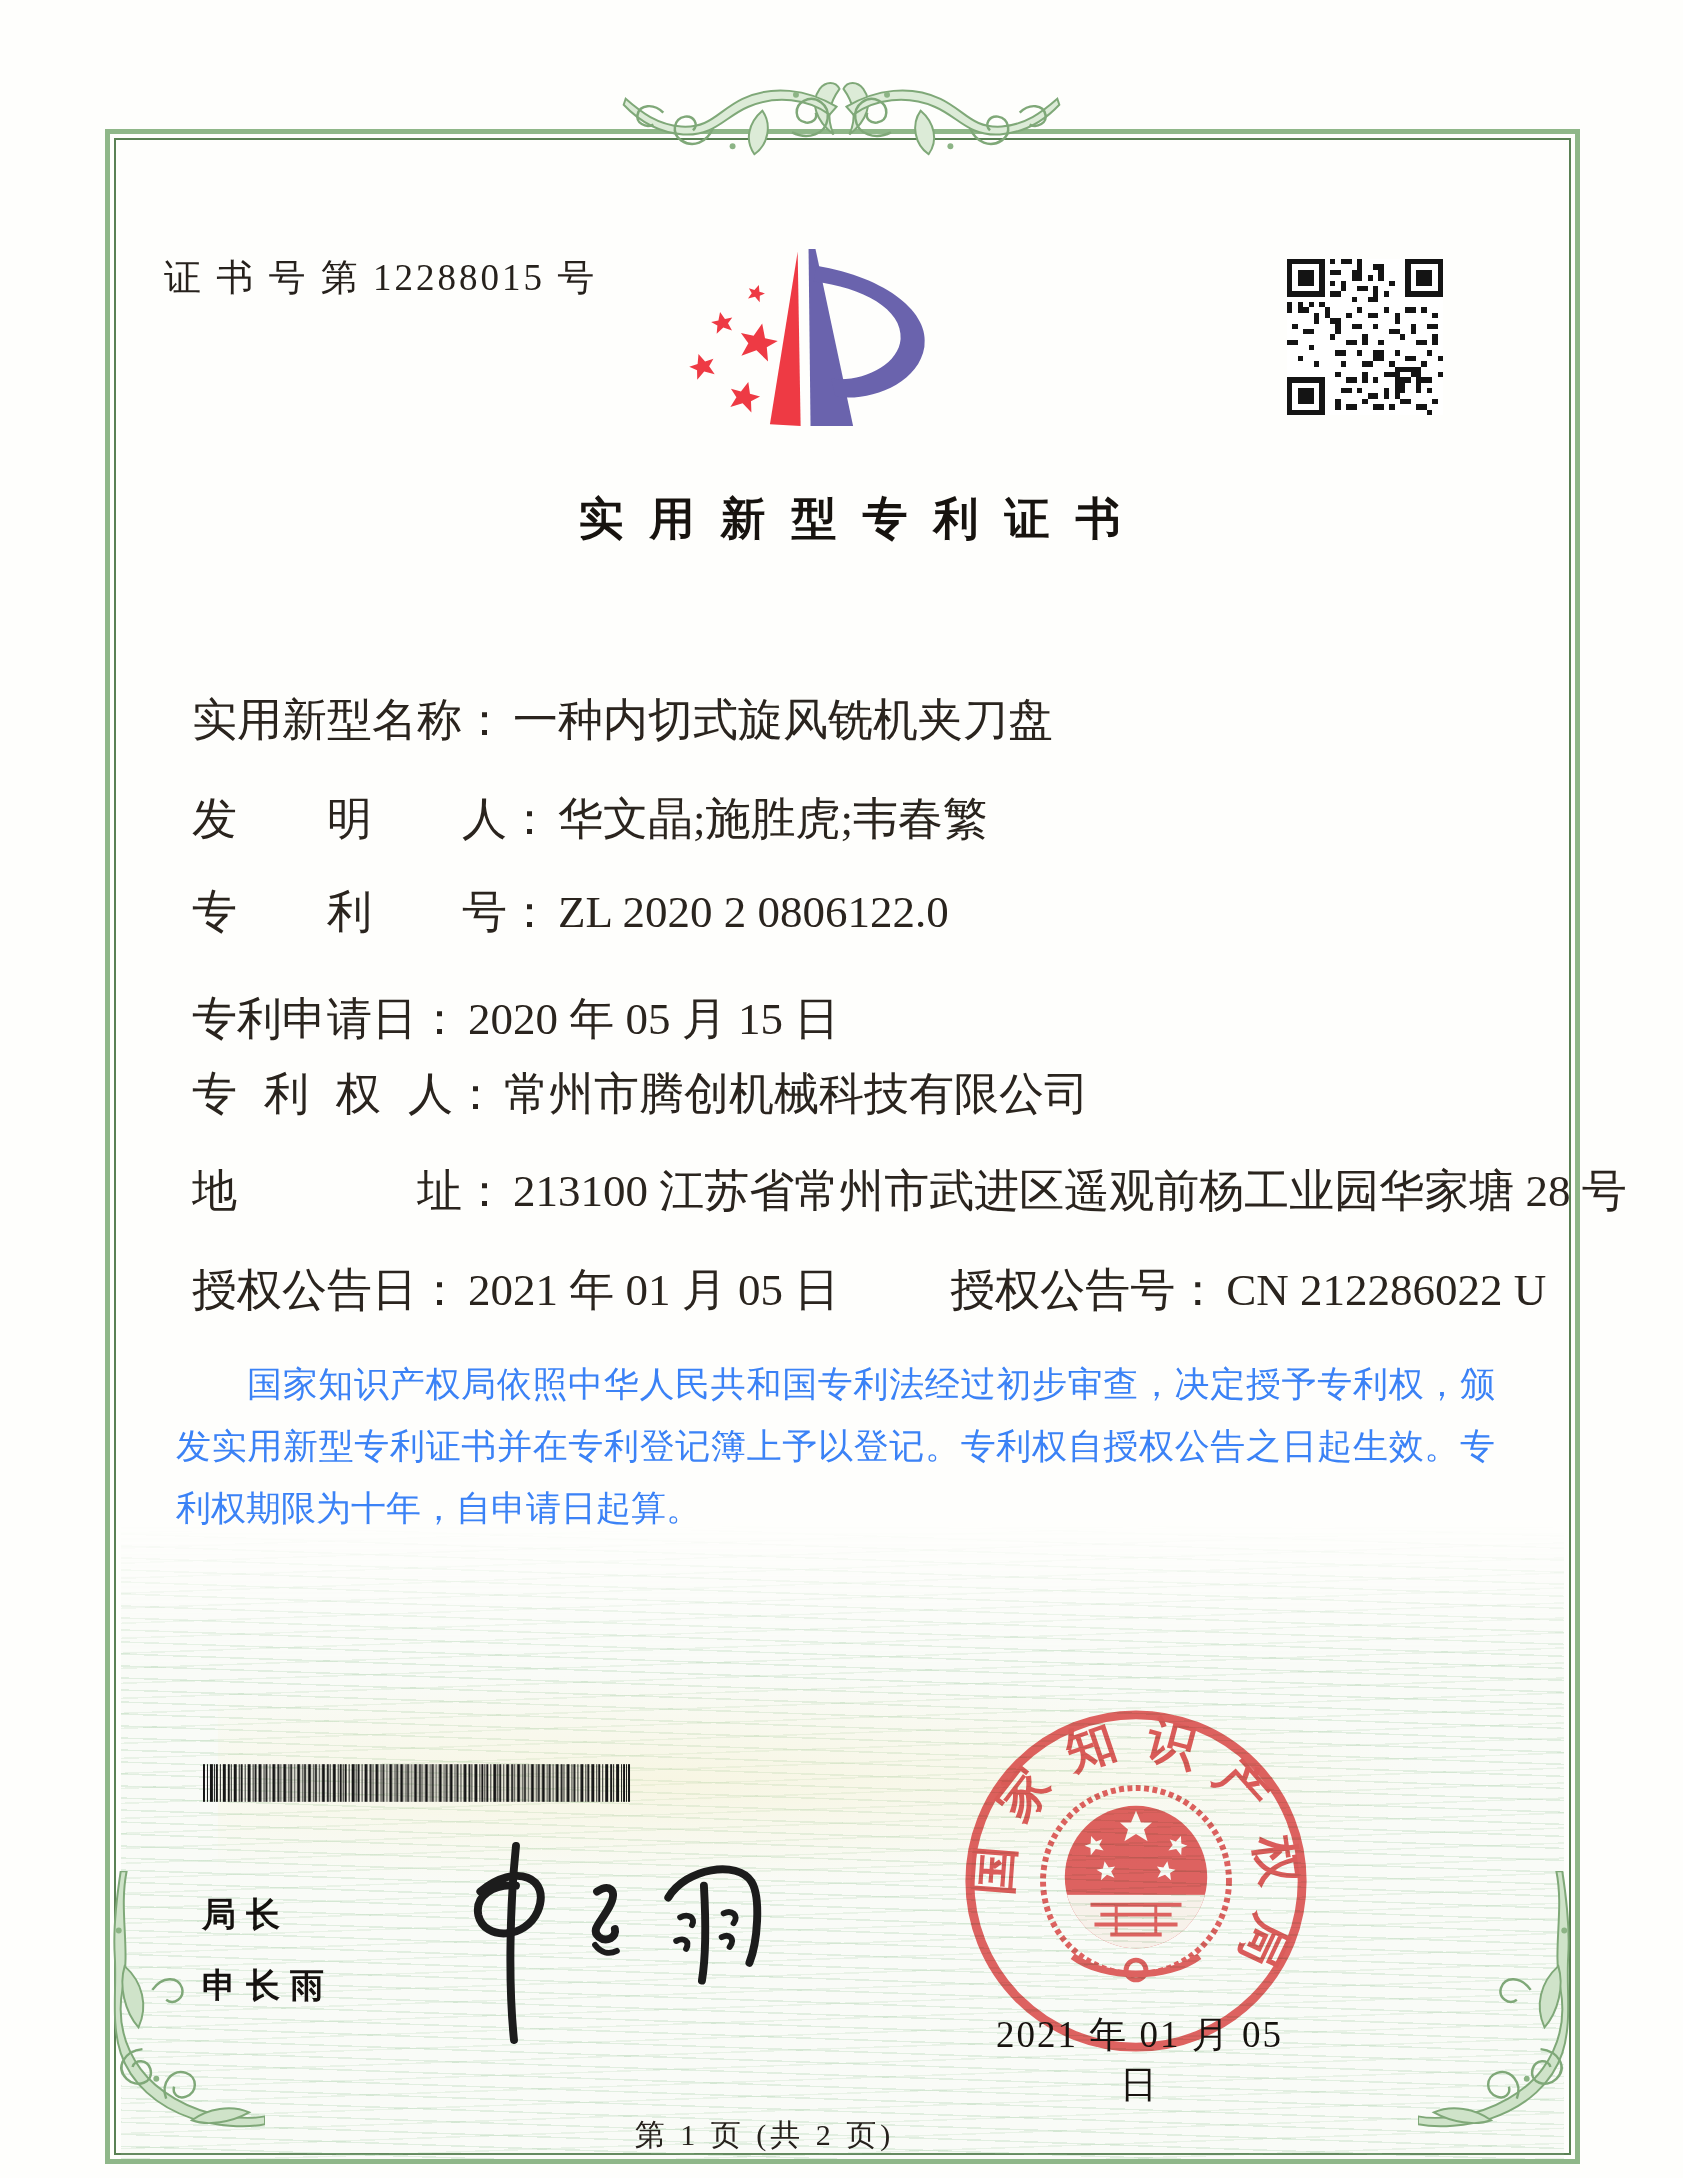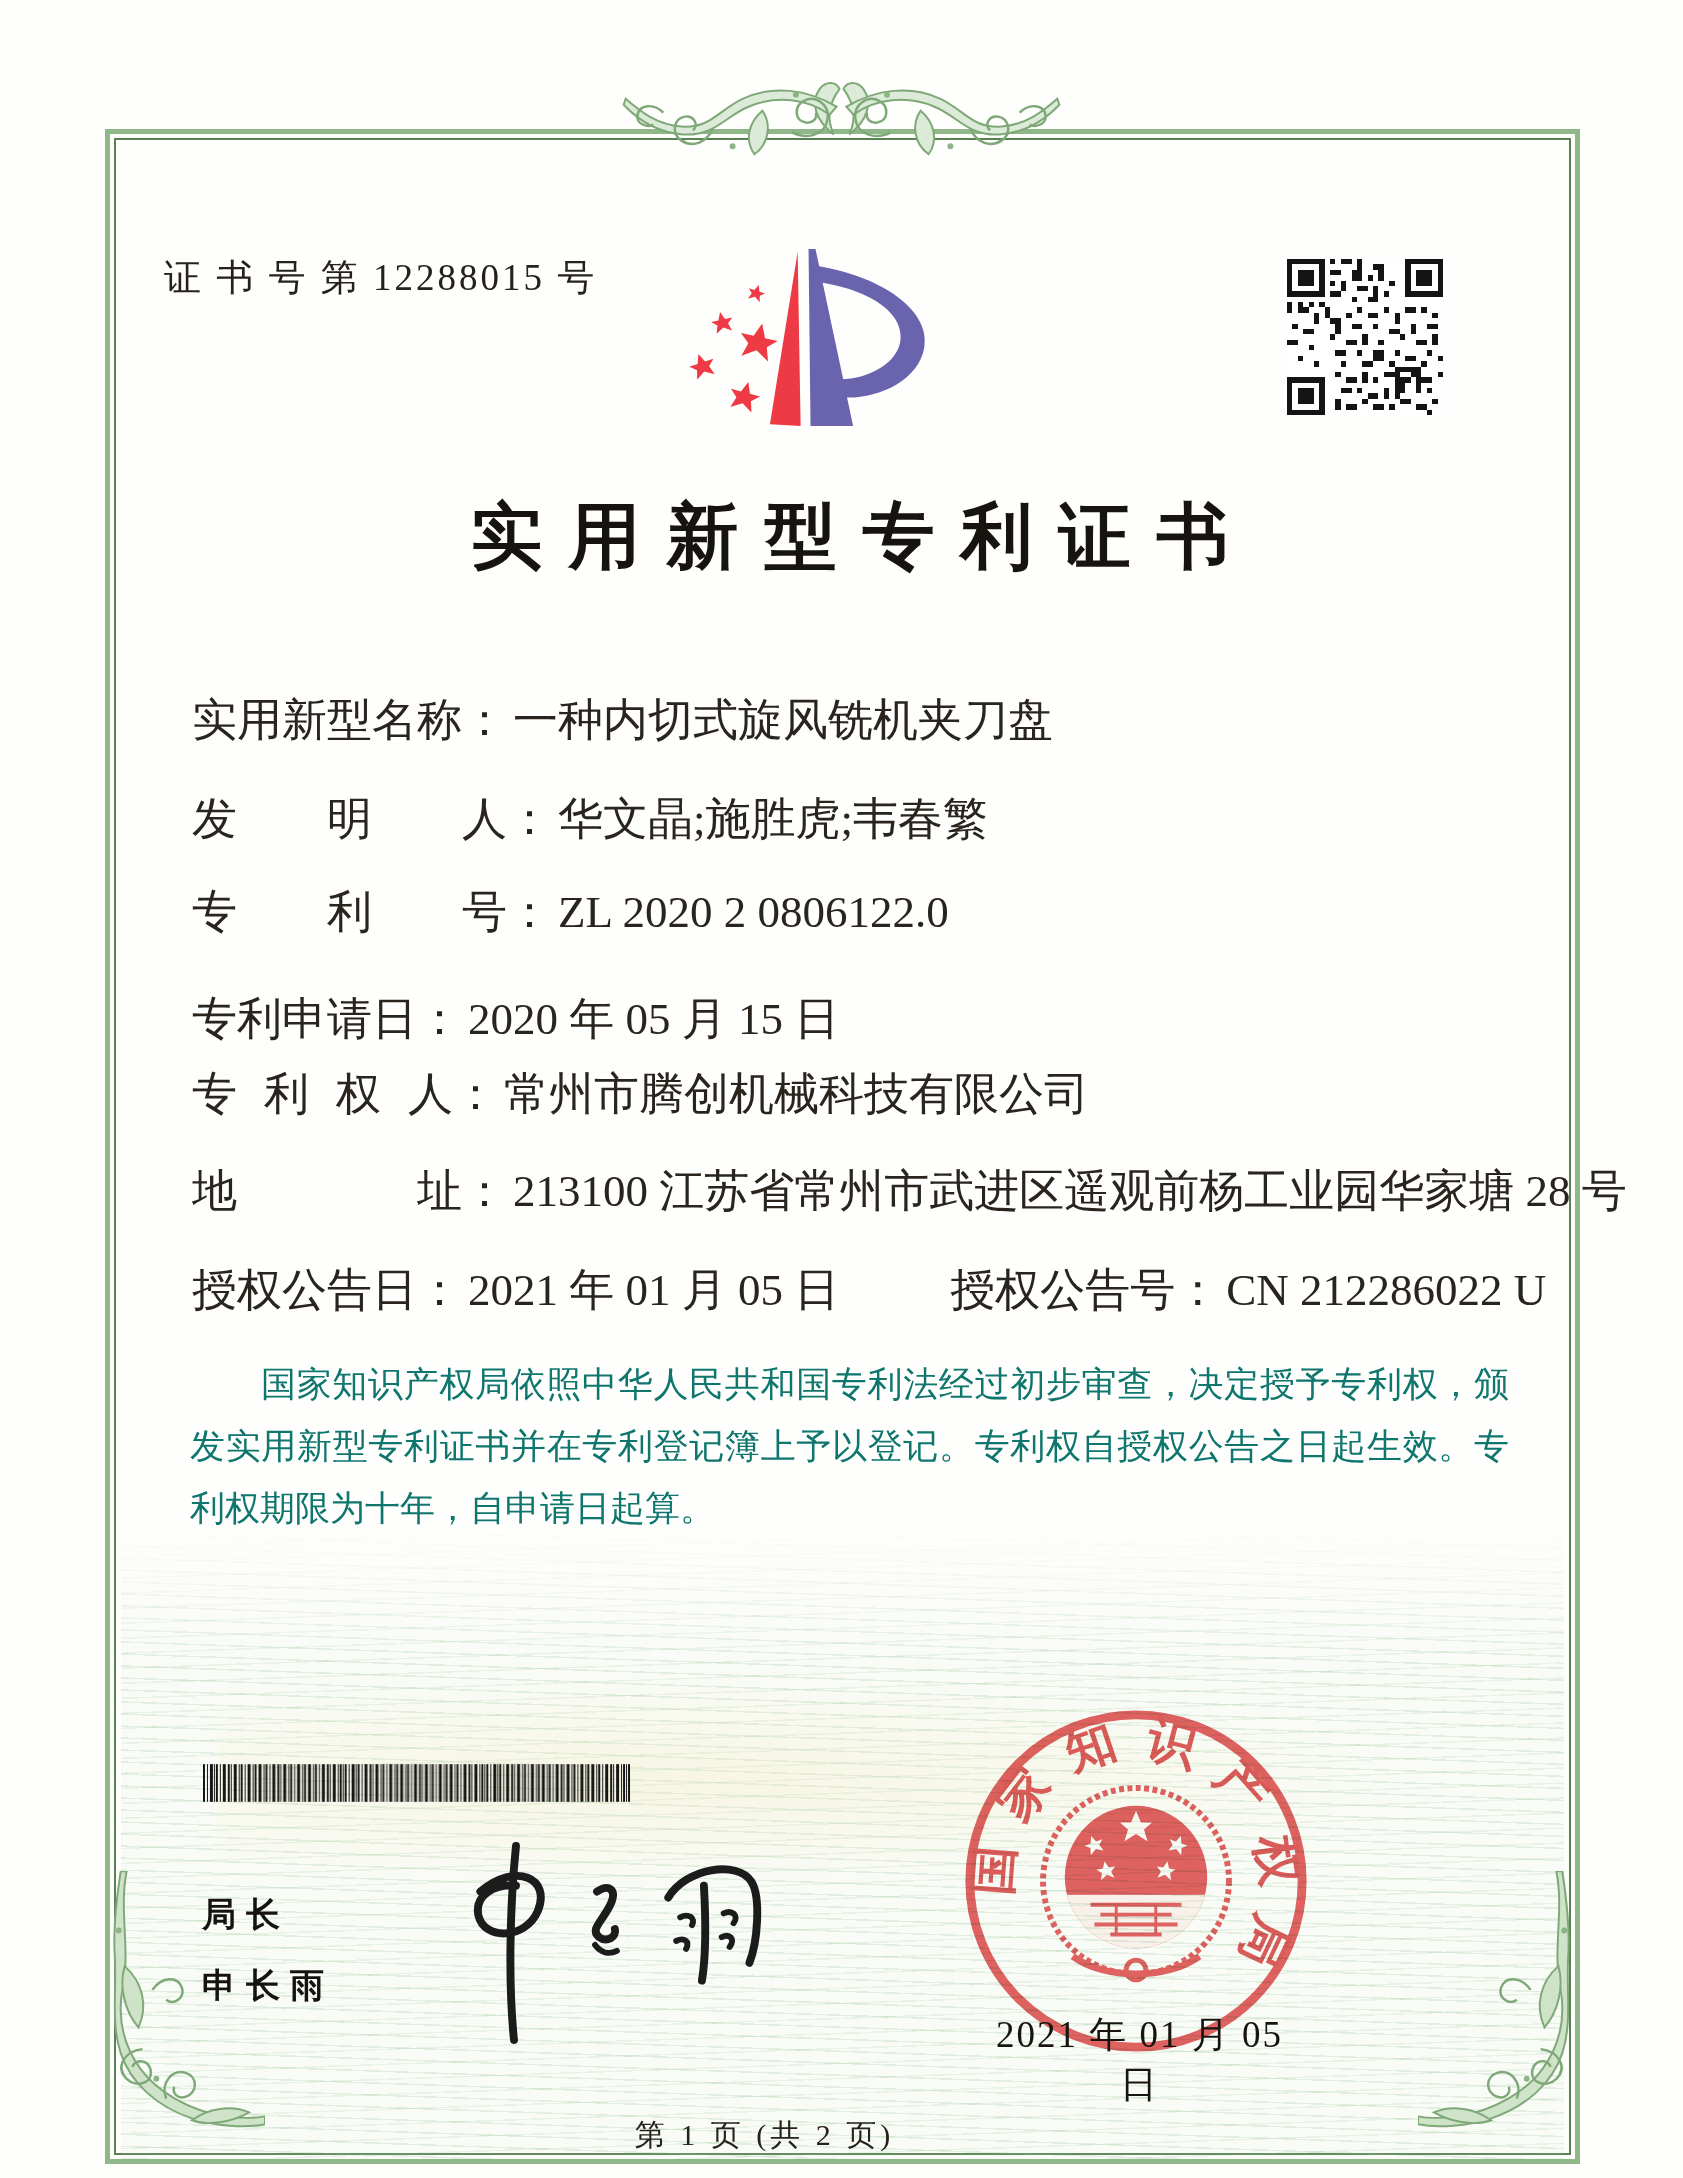--- a/index.html
+++ b/index.html
@@ -20,29 +20,29 @@
       repeating-linear-gradient(2deg,  rgba(140,192,140,.22) 0 1.5px, rgba(140,192,140,0) 1.5px 12px),
       repeating-linear-gradient(-2deg, rgba(140,192,140,.15) 0 1.5px, rgba(140,192,140,0) 1.5px 15px),
       rgba(208,230,202,.10);
     -webkit-mask-image:linear-gradient(180deg,transparent 0,#000 139px);
     mask-image:linear-gradient(180deg,transparent 0,#000 139px);
   }
   .creamblob{left:218px;top:1673px;width:1238px;height:218px;
     background:radial-gradient(ellipse at 35% 50%, rgba(243,233,180,.30), rgba(243,233,180,0) 70%);}
   
   .certno{left:164px;top:253px;font-size:37px;letter-spacing:3px;color:#26211c;}
-  .doc-title{left:0;right:0;top:489px;text-align:center;font-size:72px;font-weight:bold;
+  .doc-title{left:0;right:0;top:489px;text-align:center;font-size:45px;font-weight:bold;
     letter-spacing:26px;padding-left:42px;color:#17130f;}
   
   .frow{left:192px;font-size:45px;line-height:50px;white-space:nowrap;color:#2a241e;}
   .flabel{display:inline-block;min-width:230px;}
   .fval{margin-left:6px;}
   .grant2{margin-left:111px;}
   
-  .paras{left:190px;top:1354px;width:1319px;color:#0f766e;}
+  .paras{left:176px;top:1354px;width:1319px;color:#3b82f6;}
   .paras p{margin:0;font-size:35px;line-height:62px;text-indent:71px;text-align:justify;}
   .paras p + p{margin-top:4px;}
   
   .signer{left:202px;top:1879px;font-family:"Liberation Sans","DejaVu Sans",sans-serif;
     font-weight:bold;font-size:34px;line-height:71px;letter-spacing:10px;color:#15120f;}
   .sealdate{left:976px;top:2010px;width:327px;text-align:center;font-size:37px;
     letter-spacing:2px;color:#17130f;z-index:6;}
   .footer{left:0;right:0;top:2115px;text-align:center;font-size:30px;letter-spacing:4px;
     transform:translateX(-77px);color:#26211c;}
   .sealwrap{left:956px;top:1701px;z-index:5;mix-blend-mode:multiply;opacity:.9;}

